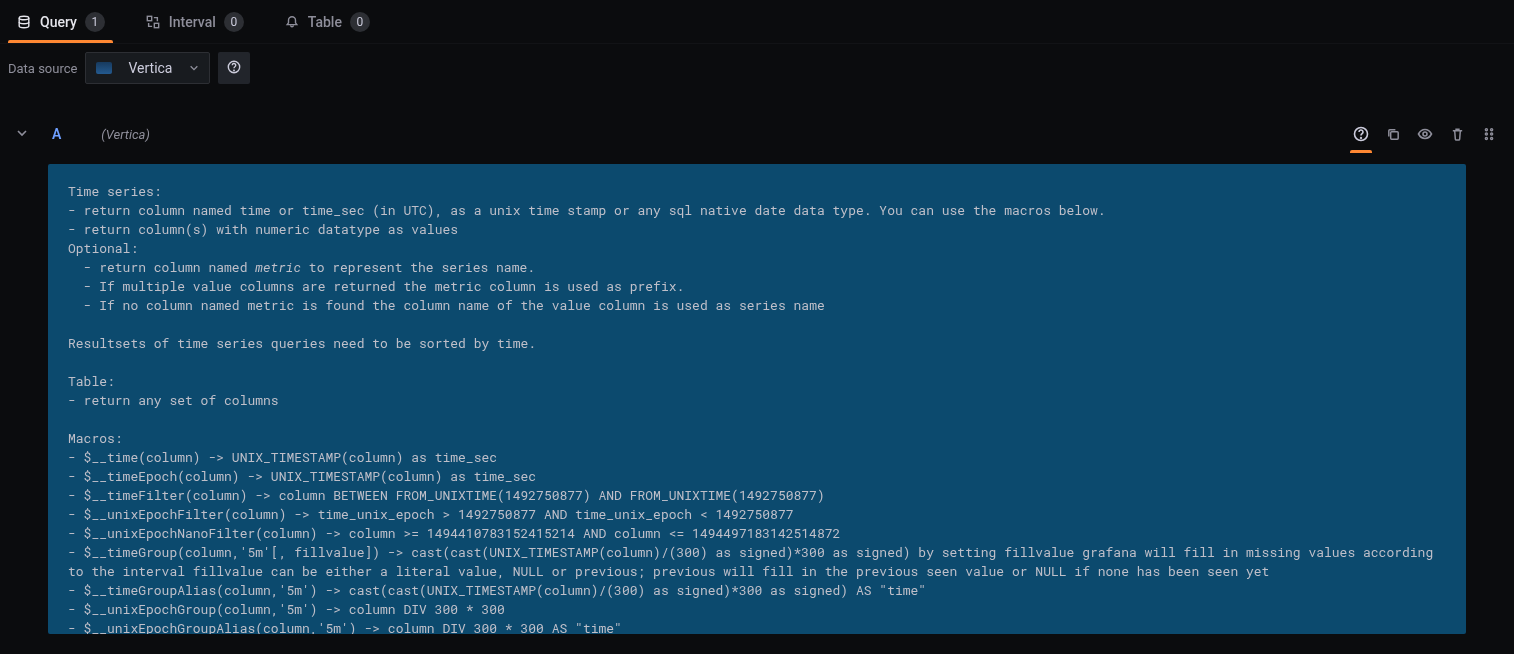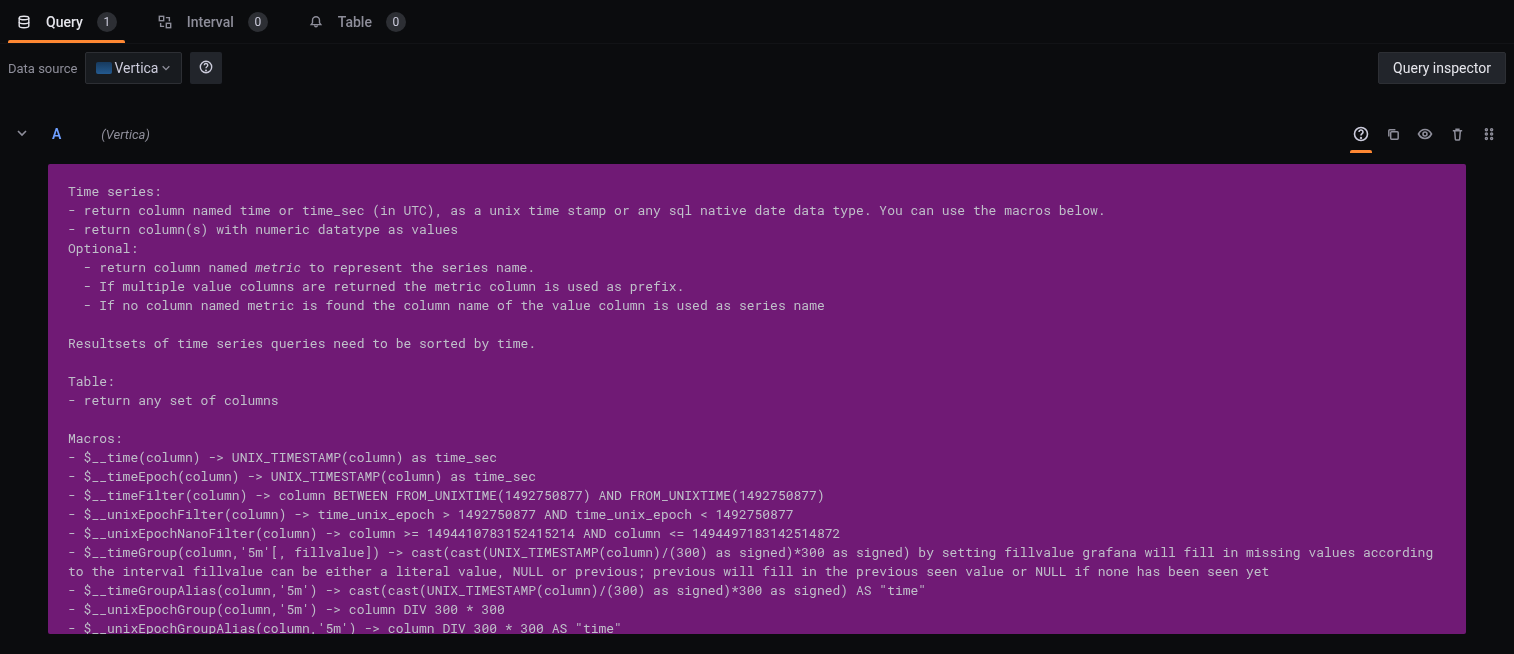--- a/index.html
+++ b/index.html
@@ -16,21 +16,21 @@
     display: flex;
     align-items: center;
     height: 44px;
     padding: 0 8px;
     gap: 24px;
     border-bottom: 1px solid rgba(204,204,220,0.04);
   }
   .tab {
     display: flex;
     align-items: center;
-    gap: 14px;
+    gap: 8px;
     height: 100%;
     padding: 0 8px;
     cursor: pointer;
     color: #8e8e9a;
     position: relative;
   }
   .tab.active {
     color: #e6e6ec;
   }
   .tab.active::after {
@@ -62,21 +62,21 @@
     padding: 8px 8px;
     gap: 8px;
   }
   .toolbar .ds-label {
     color: #8e8e9a;
     font-size: 13px;
   }
   .ds-picker {
     display: flex;
     align-items: center;
-    gap: 2px;
+    gap: 16px;
     background: #181b1f;
     border: 1px solid #2d2f34;
     border-radius: 2px;
     height: 32px;
     padding: 0 10px;
     cursor: pointer;
   }
   .ds-picker .logo {
     width: 16px; height: 12px;
     background: linear-gradient(180deg,#173a5e,#245a8f);
@@ -127,21 +127,21 @@
   .query-header .qname { color: #6e9fff; font-weight: 600; margin-left: 8px;}
   .query-header .qds { color: #8e8e9a; font-style: italic; margin-left: 24px; font-size: 13px; text-align: center;}
   .query-actions { display: flex; gap: 14px; align-items: center; }
   .query-actions .act { color: #8e8e9a; cursor: pointer; width:18px; height:18px; display:flex; align-items:center; justify-content:center; position:relative;}
   .query-actions .act.active { color: #ccccdc; }
   .query-actions .act.active::after{
     content:""; position:absolute; left:-2px; right:-2px; bottom:-10px; height:3px; background:#ff8833; border-radius:2px 2px 0 0;
   }
   .help-panel {
     margin: 12px 40px 0 40px;
-    background: #701a75;
+    background: #0c4a6e;
     border-radius: 2px;
     padding: 18px 20px;
     font-family: "Roboto Mono", ui-monospace, SFMono-Regular, Menlo, monospace;
     font-size: 13px;
     line-height: 19px;
     color: #bfbfc9;
     white-space: pre-wrap;
     height: 470px;
     overflow: hidden;
   }
@@ -199,23 +199,20 @@
   <div class="icon-btn">
     <span>
       <svg viewBox="0 0 16 16" width="14" height="14">
           <circle cx="8" cy="8" r="6.5"></circle>
           <path d="M6 6a2 2 0 1 1 3 1.7c-.7.4-1 .8-1 1.8"></path>
           <circle cx="8" cy="12" r=".4" fill="currentColor"></circle>
         </svg>
     </span>
   </div>
   <div class="spacer"></div>
-  <div class="inspector-btn">
-    <span>Query inspector</span>
-  </div>
 </div>
 
 <div class="query-row">
   <div class="query-header">
     <span class="collapse">
       <svg viewBox="0 0 12 12" width="12" height="12">
           <path d="M2 4l4 4 4-4"></path>
         </svg>
     </span>
     <span class="qname">A</span>

